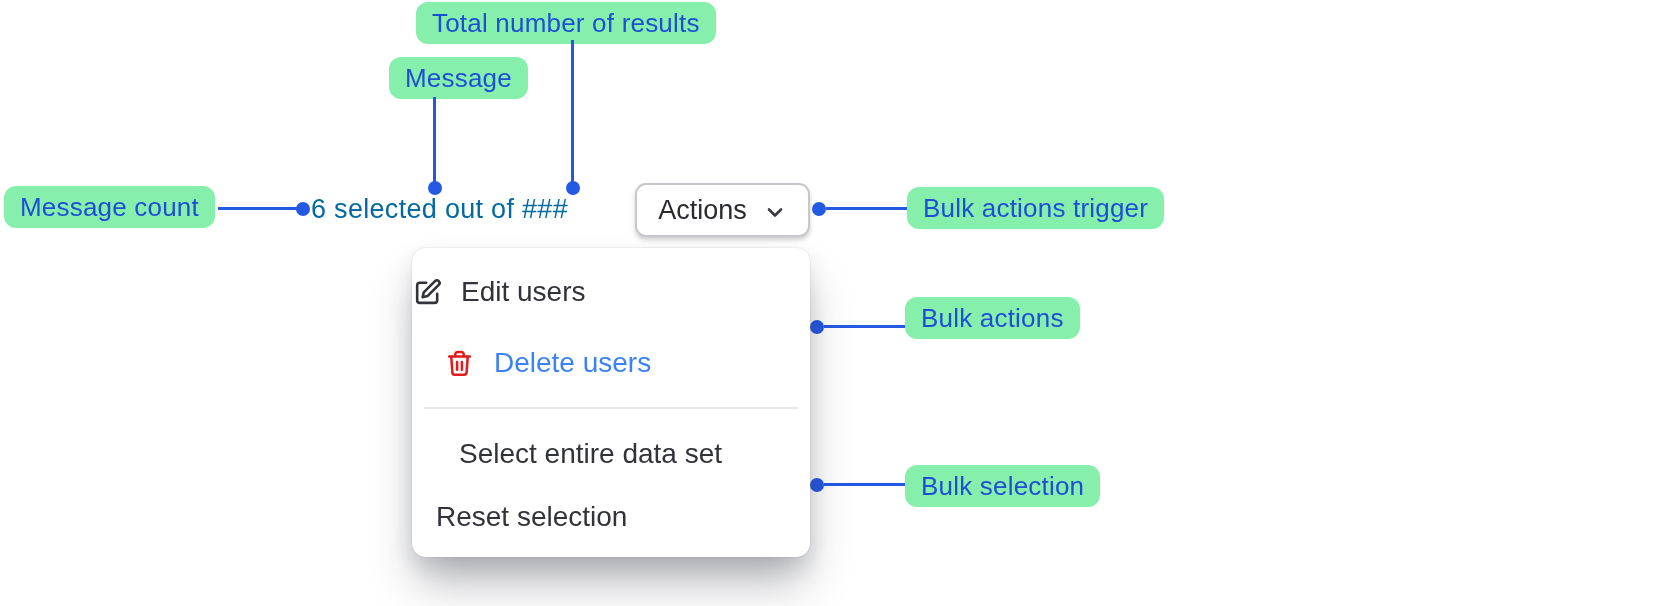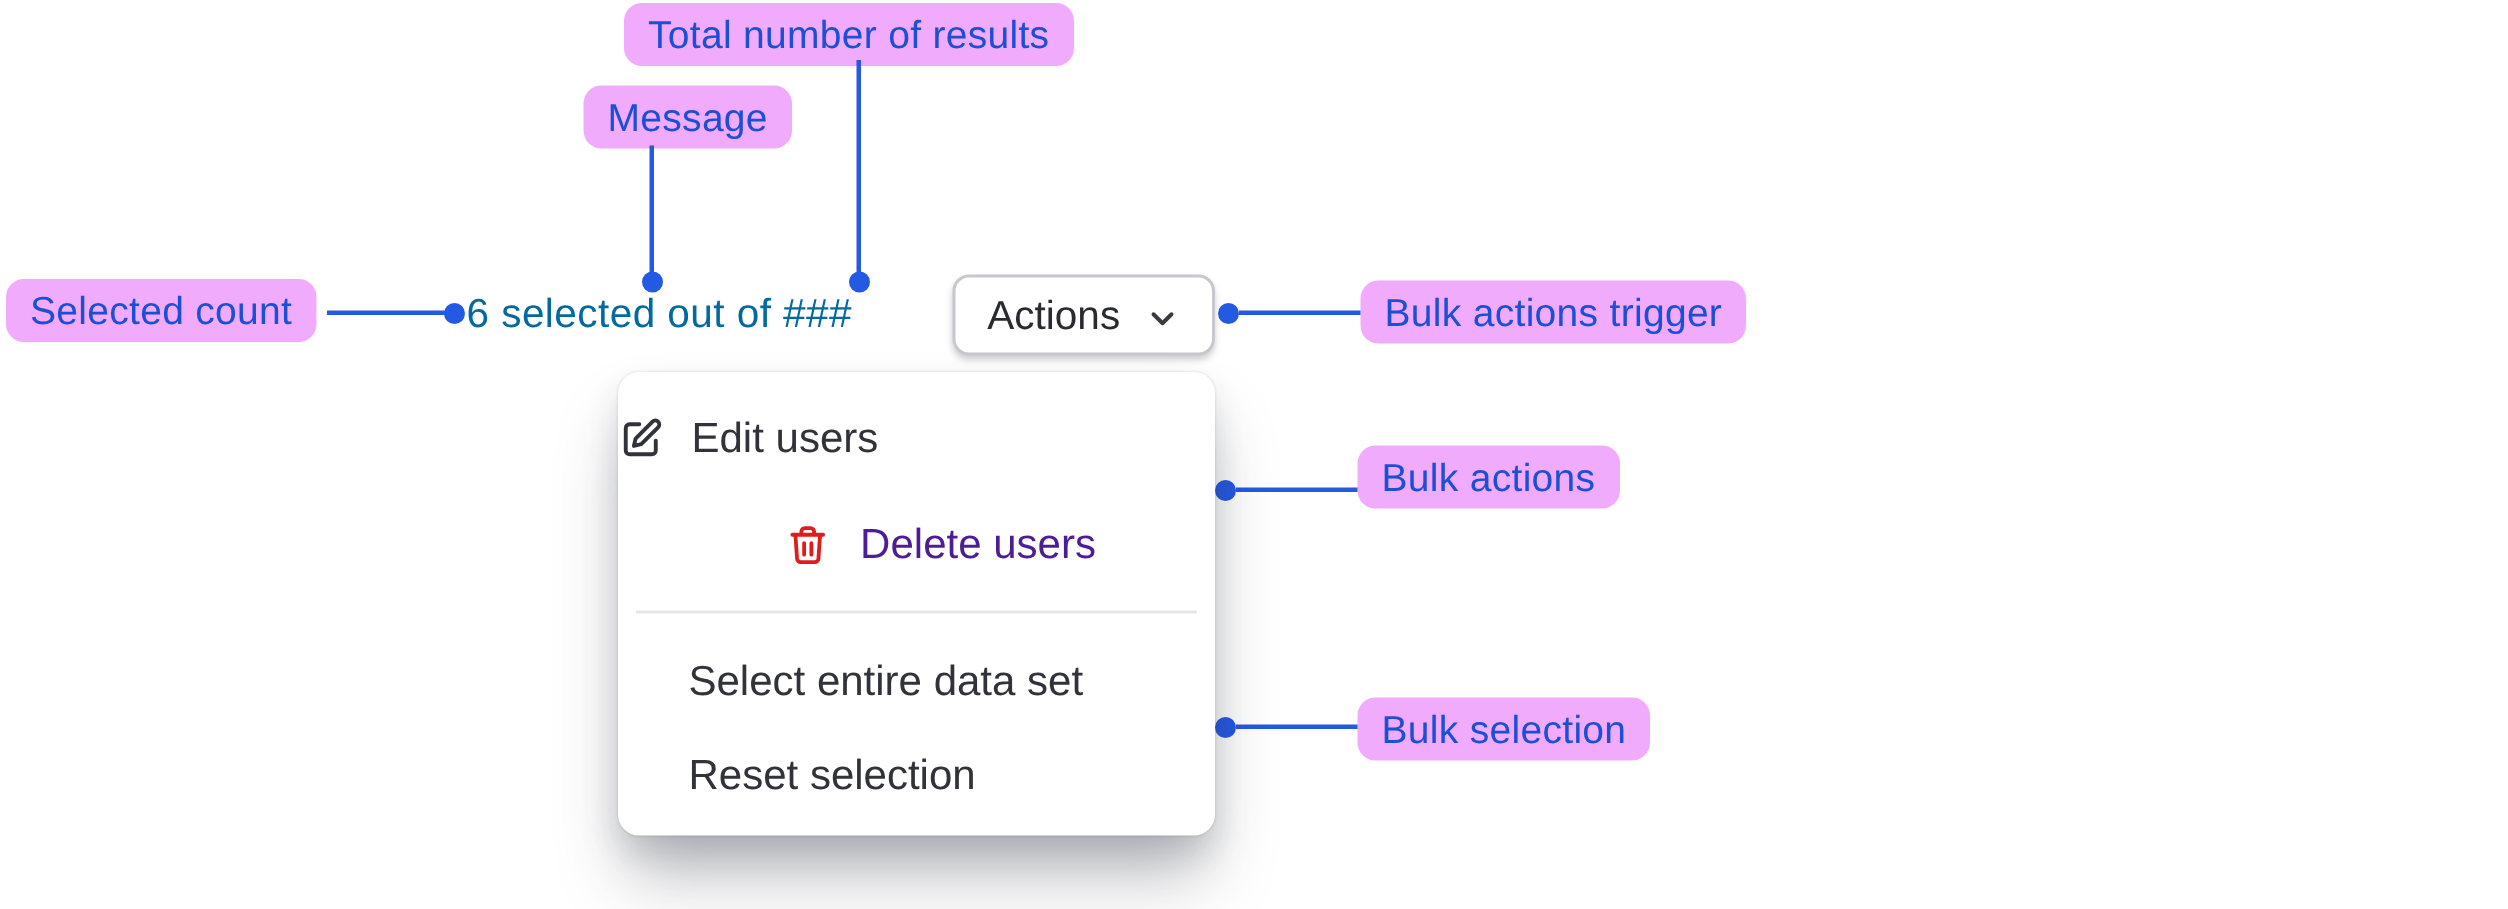--- a/index.html
+++ b/index.html
@@ -2,21 +2,21 @@
 <html><head>
 <meta charset="utf-8">
 <style>
   html,body{margin:0;padding:0;background:#ffffff;}
   .stage{
     position:relative;width:1672px;height:606px;overflow:hidden;background:#ffffff;
     font-family:"Liberation Sans",sans-serif;
   }
   
   .tag{
-    position:absolute;display:inline-block;background:#f0abfc;color:#1d4fd6;
+    position:absolute;display:inline-block;background:#86efac;color:#1d4fd6;
     font-size:26px;font-weight:500;line-height:30px;padding:6px 16px;border-radius:12px;
     white-space:nowrap;letter-spacing:.2px;
   }
   
   .hline,.vline{position:absolute;background:#2459e4;}
   .hline{height:3px;}
   .vline{width:3px;}
   .dot{position:absolute;width:14px;height:14px;border-radius:50%;background:#2459e4;}
   
   .msg{
@@ -37,34 +37,34 @@
     position:absolute;left:412px;top:248px;width:398px;height:309px;
     background:#ffffff;border-radius:14px;
     box-shadow:0 30px 45px -6px rgba(45,48,62,.35),0 10px 20px rgba(45,48,62,.12),0 0 2px rgba(45,48,62,.18);
   }
   .menu-item{
     position:absolute;left:0;width:100%;height:48px;display:flex;align-items:center;
     font-size:28px;color:#32333a;cursor:pointer;box-sizing:border-box;
   }
   .menu-item .mi-icon{width:31px;height:31px;margin-right:18px;flex:0 0 auto;display:flex;align-items:center;}
   .mi-edit{top:20px;}
-  .mi-delete{top:91px;padding-left:33px;color:#4c1d95;justify-content:center;}
+  .mi-delete{top:91px;padding-left:33px;color:#3b82f6;}
   .mi-select{top:182px;padding-left:47px;align-items:center;}
-  .mi-reset{top:245px;padding-left:47px;}
+  .mi-reset{top:245px;padding-left:24px;}
   .divider{position:absolute;left:12px;top:159px;width:374px;height:2px;background:#e7e7ea;}
   .label-text{white-space:nowrap;}
 </style>
 </head>
 <body>
 
 <div class="stage">
 
   <div class="tag" style="left:416px;top:2px;">Total number of results</div>
   <div class="tag" style="left:365px;top:57px;margin-left:24px;">Message</div>
-  <div class="tag" style="left:4px;top:186px;">Selected count</div>
+  <div class="tag" style="left:4px;top:186px;">Message count</div>
   <div class="tag" style="left:907px;top:187px;">Bulk actions trigger</div>
   <div class="tag" style="left:905px;top:297px;">Bulk actions</div>
   <div class="tag" style="left:905px;top:465px;">Bulk selection</div>
 
   <div class="hline" style="left:218px;top:207px;width:79px;"></div>
   <div class="dot" style="left:296px;top:202px;"></div>
 
   <div class="vline" style="left:433px;top:97px;height:85px;"></div>
   <div class="dot" style="left:428px;top:181px;"></div>
 

